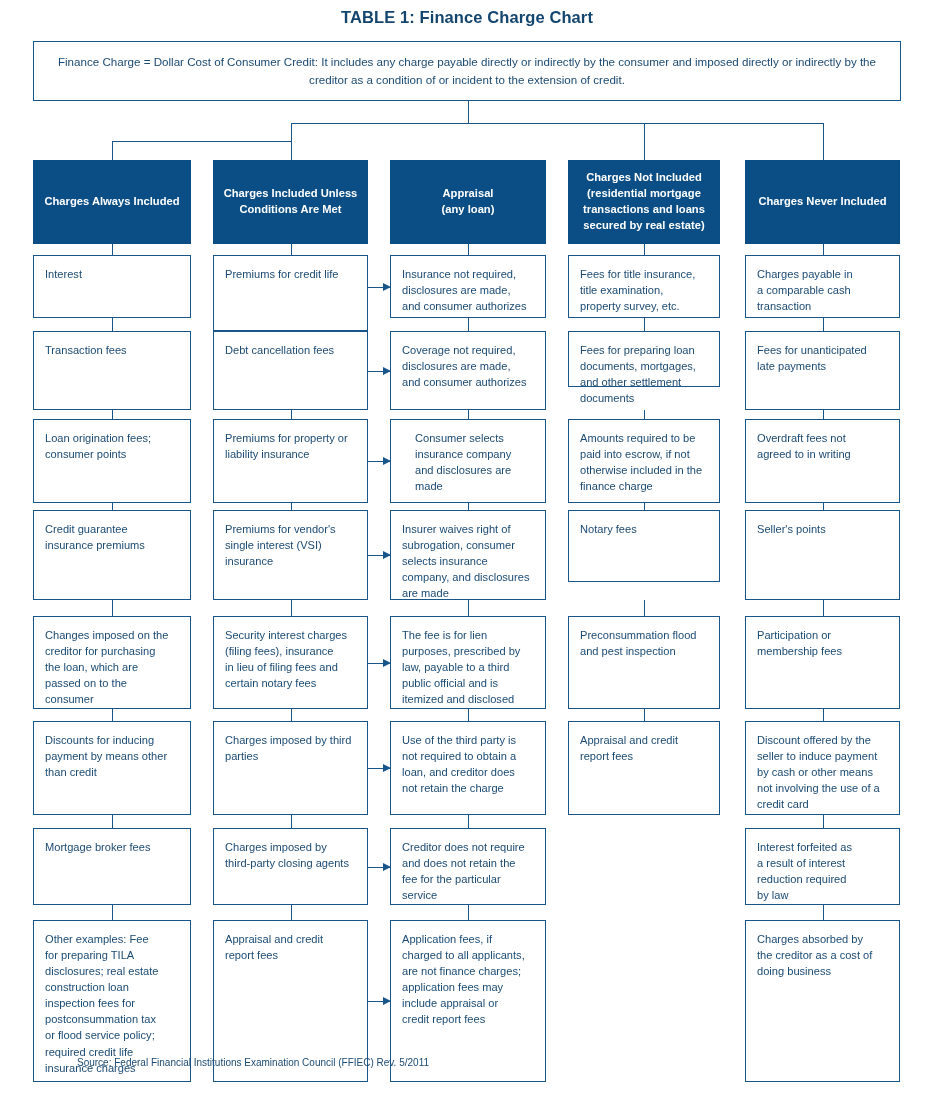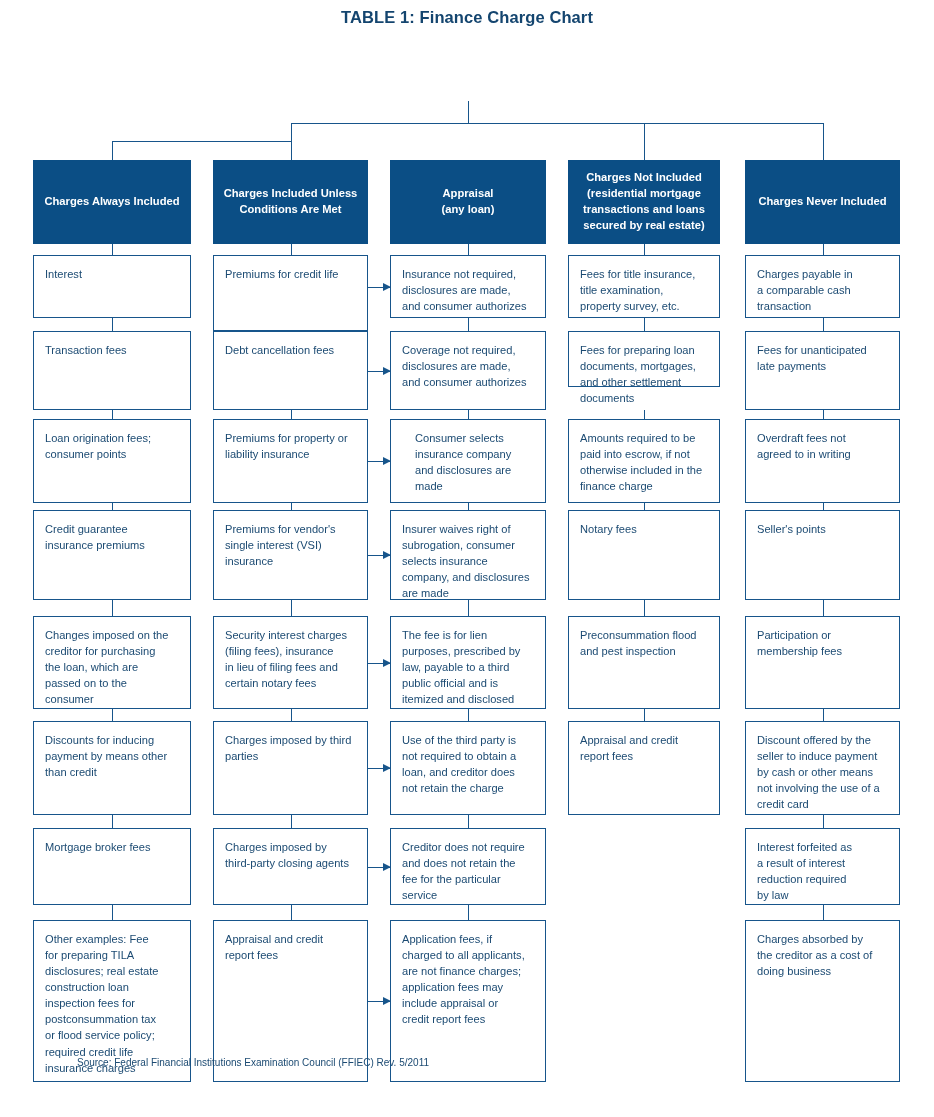--- a/index.html
+++ b/index.html
@@ -117,20 +117,23 @@
     margin-left: 44px;
   }
 </style>
 </head>
 <body>
 
 <div id="stage">
 
   <div class="title">TABLE 1: Finance Charge Chart</div>
 
+  <div class="intro-box">
+    <div class="intro-text">Finance Charge = Dollar Cost of Consumer Credit: It includes any charge payable directly or indirectly by the consumer and imposed directly or indirectly by the creditor as a condition of or incident to the extension of credit.</div>
+  </div>
 
   <div id="connectors">
       <div class="line-v" style="left: 468px; top: 101px; height: 22px;"></div>
       <div class="line-h" style="left: 291px; top: 123px; width: 532px;"></div>
       <div class="line-v" style="left: 644px; top: 123px; height: 37px;"></div>
       <div class="line-v" style="left: 823px; top: 123px; height: 37px;"></div>
       <div class="line-v" style="left: 291px; top: 123px; height: 18px;"></div>
       <div class="line-h" style="left: 112px; top: 141px; width: 179px;"></div>
       <div class="line-v" style="left: 112px; top: 141px; height: 19px;"></div>
       <div class="line-v" style="left: 291px; top: 141px; height: 19px;"></div>
@@ -262,21 +265,21 @@
 title examination,
 property survey, etc.</div>
       <div class="cell" style="left: 568px; top: 331px; width: 152px; height: 56px;">Fees for preparing loan
 documents, mortgages,
 and other settlement
 documents</div>
       <div class="cell" style="left: 568px; top: 419px; width: 152px; height: 84px;">Amounts required to be
 paid into escrow, if not
 otherwise included in the
 finance charge</div>
-      <div class="cell" style="left: 568px; top: 510px; width: 152px; height: 90px;">Notary fees</div>
+      <div class="cell" style="left: 568px; top: 510px; width: 152px; height: 72px;">Notary fees</div>
       <div class="cell" style="left: 568px; top: 616px; width: 152px; height: 93px;">Preconsummation flood
 and pest inspection</div>
       <div class="cell" style="left: 568px; top: 721px; width: 152px; height: 94px;">Appraisal and credit
 report fees</div>
       <div class="col-header" style="left: 745px; top: 160px; width: 155px; height: 84px; white-space: pre-line;">Charges Never Included</div>
       <div class="cell" style="left: 745px; top: 255px; width: 155px; height: 63px;">Charges payable in
 a comparable cash
 transaction</div>
       <div class="cell" style="left: 745px; top: 331px; width: 155px; height: 79px;">Fees for unanticipated
 late payments</div>

